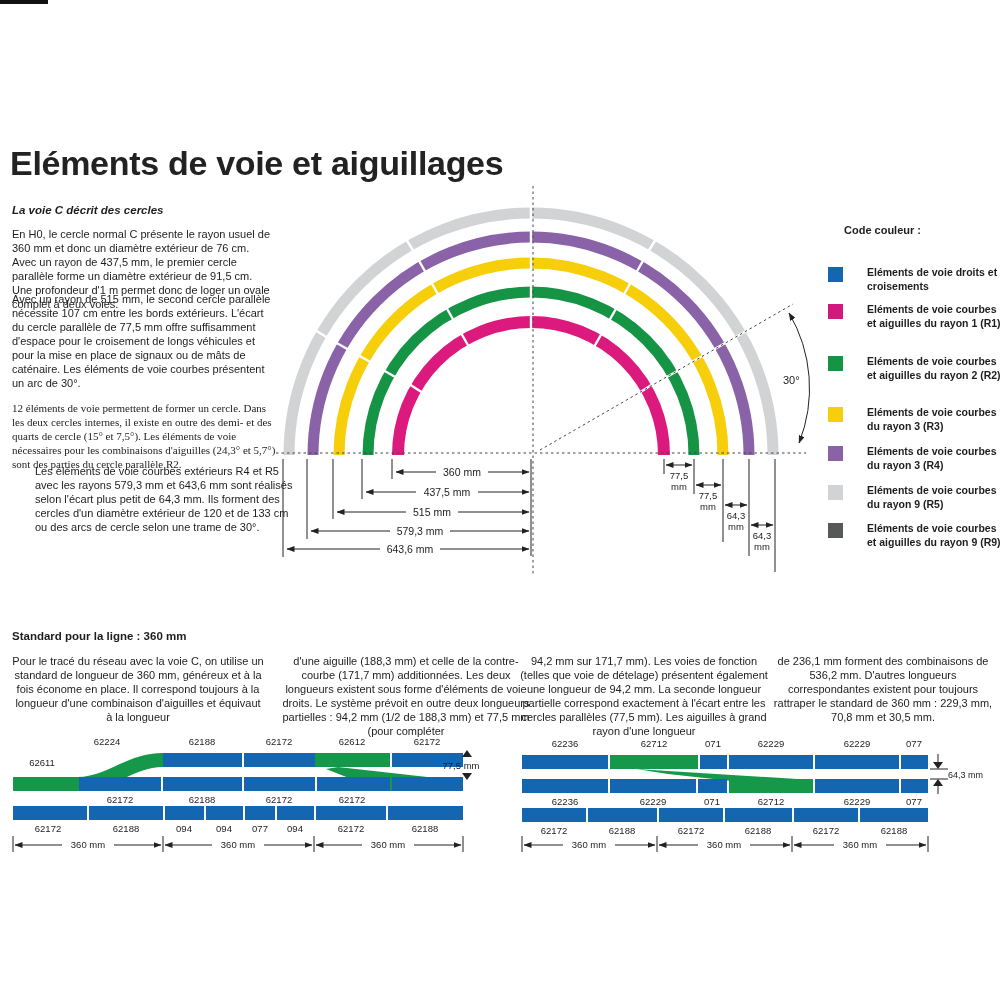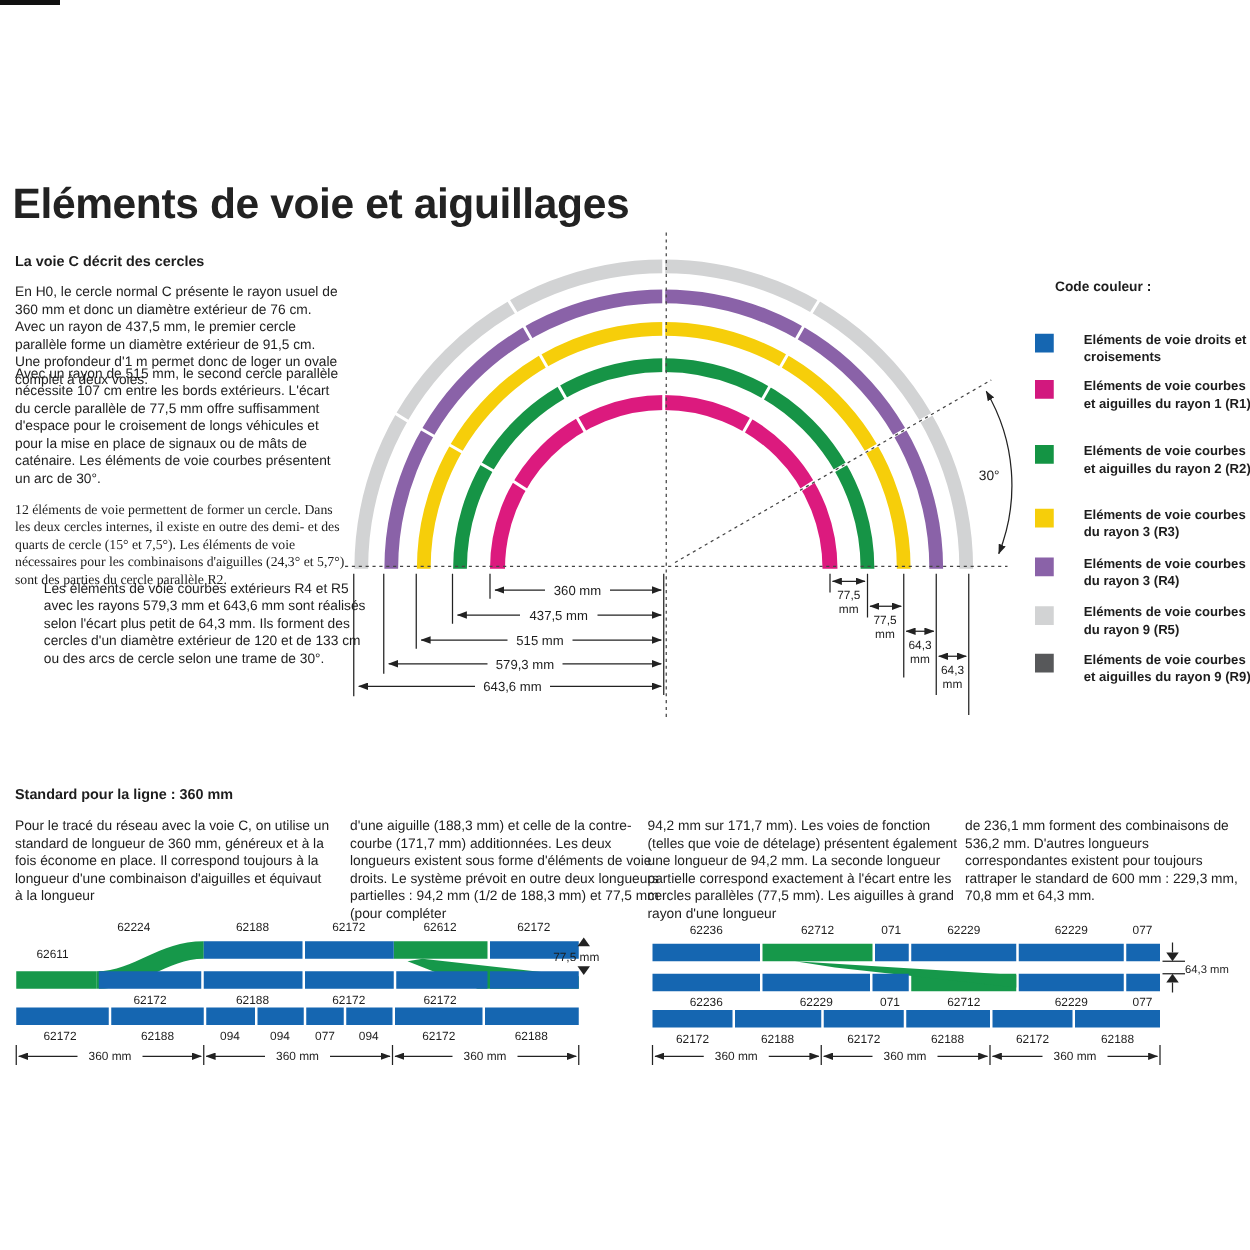--- a/index.html
+++ b/index.html
@@ -3,32 +3,32 @@
 <meta charset="utf-8">
 <style>
   html,body{margin:0;padding:0;background:#fff;}
   body{width:1000px;height:1000px;position:relative;overflow:hidden;
        font-family:"Liberation Sans","DejaVu Sans",sans-serif;color:#1d1d1d;}
   .abs{position:absolute;}
   #corner-mark{left:0;top:0;width:48px;height:4px;background:#111;}
   #page-title{left:10px;top:144px;font-size:34px;font-weight:600;letter-spacing:-0.3px;color:#222;}
   .txt{font-size:11px;line-height:14px;color:#1d1d1d;text-align:left;}
   .txt-head{font-size:11.5px;font-weight:700;}
-  #intro-heading{left:12px;top:203px;}
+  #intro-heading{left:12px;top:203px;font-style:italic;}
   #p1{left:12px;top:227px;width:262px;}
   #p2{left:12px;top:292px;width:266px;}
   #p3{left:12px;top:401px;width:266px;font-family:Liberation Serif, serif;}
   #p4{left:12px;top:464px;width:266px;margin-left:23px;}
   #legend{left:828px;top:224px;width:168px;}
   #legend-title{position:absolute;left:16px;top:0;font-size:11px;font-weight:700;}
   .lg-item{position:absolute;left:0;display:flex;gap:24px;}
   .lg-sw{width:15px;height:15px;flex:0 0 15px;margin-top:1px;}
   .lg-lb{font-size:10.5px;line-height:13.5px;font-weight:700;width:138px;}
   #std-heading{left:12px;top:629px;}
-  .col{top:654px;}
+  .col{top:654px;text-align:center;}
   #col1{left:12px;width:252px;}
   #col2{left:280px;width:252px;}
   #col3{left:518px;width:252px;}
   #col4{left:772px;width:222px;}
   svg{position:absolute;left:0;top:0;}
   svg text{font-family:"Liberation Sans","DejaVu Sans",sans-serif;fill:#1d1d1d;}
   .dimline{stroke:#222;stroke-width:1;}
   .dash{stroke:#444;stroke-width:1;stroke-dasharray:2.5 3;fill:none;}
   .dimtxt{font-size:10.5px;text-anchor:middle;}
   .gaptxt{font-size:9.5px;text-anchor:middle;}
@@ -75,21 +75,21 @@
   <div class="lg-item" style="top:298px">
     <div class="lg-sw" style="background: rgb(87, 88, 90);"></div>
     <div class="lg-lb">Eléments de voie courbes et aiguilles du rayon 9 (R9)</div>
     </div>
 </div>
 
 <div class="abs txt txt-head" id="std-heading">Standard pour la ligne : 360 mm</div>
 <div class="abs txt col" id="col1">Pour le tracé du réseau avec la voie C, on utilise un standard de longueur de 360 mm, généreux et à la fois économe en place. Il correspond toujours à la longueur d'une combinaison d'aiguilles et équivaut à la longueur</div>
 <div class="abs txt col" id="col2">d'une aiguille (188,3 mm) et celle de la contre-courbe (171,7 mm) additionnées. Les deux longueurs existent sous forme d'éléments de voie droits. Le système prévoit en outre deux longueurs partielles : 94,2 mm (1/2 de 188,3 mm) et 77,5 mm (pour compléter</div>
 <div class="abs txt col" id="col3">94,2 mm sur 171,7 mm). Les voies de fonction (telles que voie de dételage) présentent également une longueur de 94,2 mm. La seconde longueur partielle correspond exactement à l'écart entre les cercles parallèles (77,5 mm). Les aiguilles à grand rayon d'une longueur</div>
-<div class="abs txt col" id="col4">de 236,1 mm forment des combinaisons de 536,2 mm. D'autres longueurs correspondantes existent pour toujours rattraper le standard de 600 mm : 229,3 mm, 70,8 mm et 64,3 mm.</div>
+<div class="abs txt col" id="col4">de 236,1 mm forment des combinaisons de 536,2 mm. D'autres longueurs correspondantes existent pour toujours rattraper le standard de 360 mm : 229,3 mm, 70,8 mm et 30,5 mm.</div>
 
 <svg width="1000" height="1000" viewBox="0 0 1000 1000">
   <defs>
     <marker id="arr" viewBox="0 0 8 6" markerWidth="8" markerHeight="6" refX="7.5" refY="3" orient="auto-start-reverse">
       <path d="M0,0 L8,3 L0,6 Z" fill="#222"></path>
     </marker>
   </defs>
 
   <g>
     <path d="M289,455 A242,242 0 0 1 773,455" fill="none" stroke-width="11" style="stroke: rgb(210, 211, 212);"></path>

